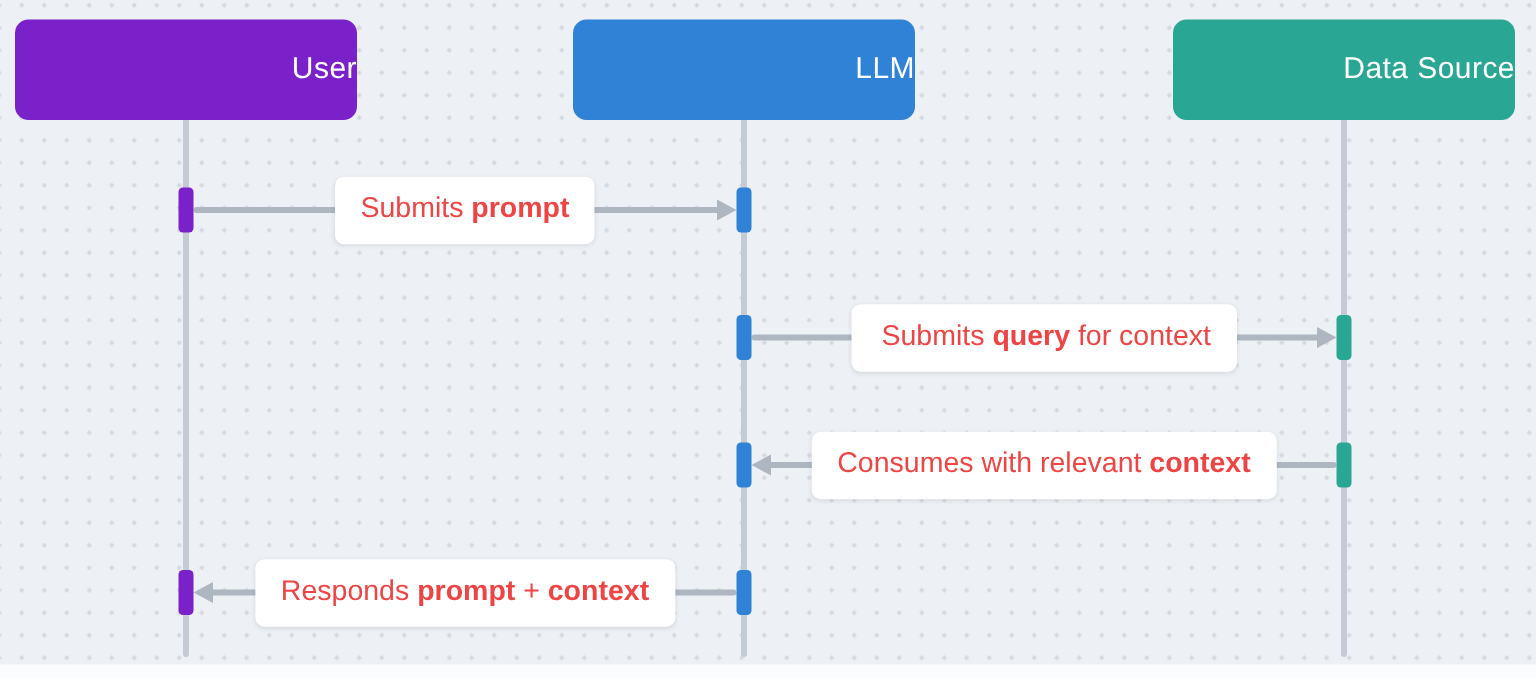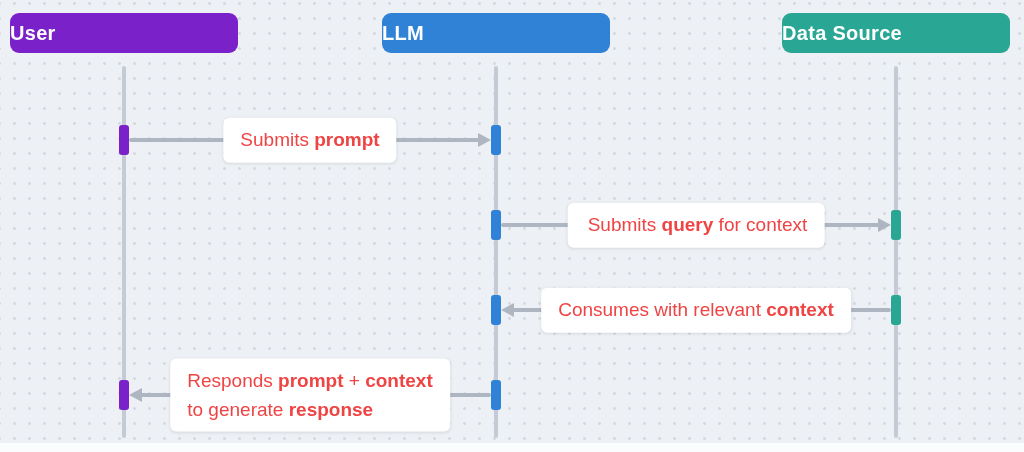--- a/index.html
+++ b/index.html
@@ -22,28 +22,28 @@
     left: 0; right: 0; bottom: 0;
     height: 9px;
     background: #fbfcfe;
   }
 
   
   .actor {
     position: absolute;
     top: 13px;
     width: 228px;
-    height: 40px;
+    height: 67px;
     border-radius: 9px;
     display: flex;
     align-items: center;
-    justify-content: flex-start;
+    justify-content: flex-end;
     color: #ffffff;
     font-size: 20px;
-    font-weight: 700;
+    font-weight: 400;
     letter-spacing: 0.3px;
     z-index: 5;
   }
   .actor-user { left: 10px; }
   .actor-llm  { left: 382px; }
   .actor-ds   { left: 782px; }
 
   
   .lifeline {
     position: absolute;
@@ -138,18 +138,17 @@
       <div class="arrow-head" style="top: 303px; left: 501px; border-right: 13px solid rgb(174, 182, 193);"></div>
       <div class="msg-label" style="left: 696px; top: 310px;">
         <div><span>Consumes with relevant </span><span class="b">context</span></div>
       </div>
       <div class="activation" style="left: 491px; top: 380px; background: rgb(47, 130, 214);"></div>
       <div class="activation" style="left: 119px; top: 380px; background: rgb(123, 33, 201);"></div>
       <div class="arrow-line" style="left: 137px; top: 393px; width: 354px; background: rgb(174, 182, 193);"></div>
       <div class="arrow-head" style="top: 388px; left: 129px; border-right: 13px solid rgb(174, 182, 193);"></div>
       <div class="msg-label" style="left: 310px; top: 395px;">
         <div><span>Responds </span><span class="b">prompt</span><span> + </span><span class="b">context</span></div>
-        <div><span>to generate </span><span class="b">response</span></div>
       </div>
     </div>
 
   <div class="bottom-strip"></div>
 </div>
 
 </body></html>

